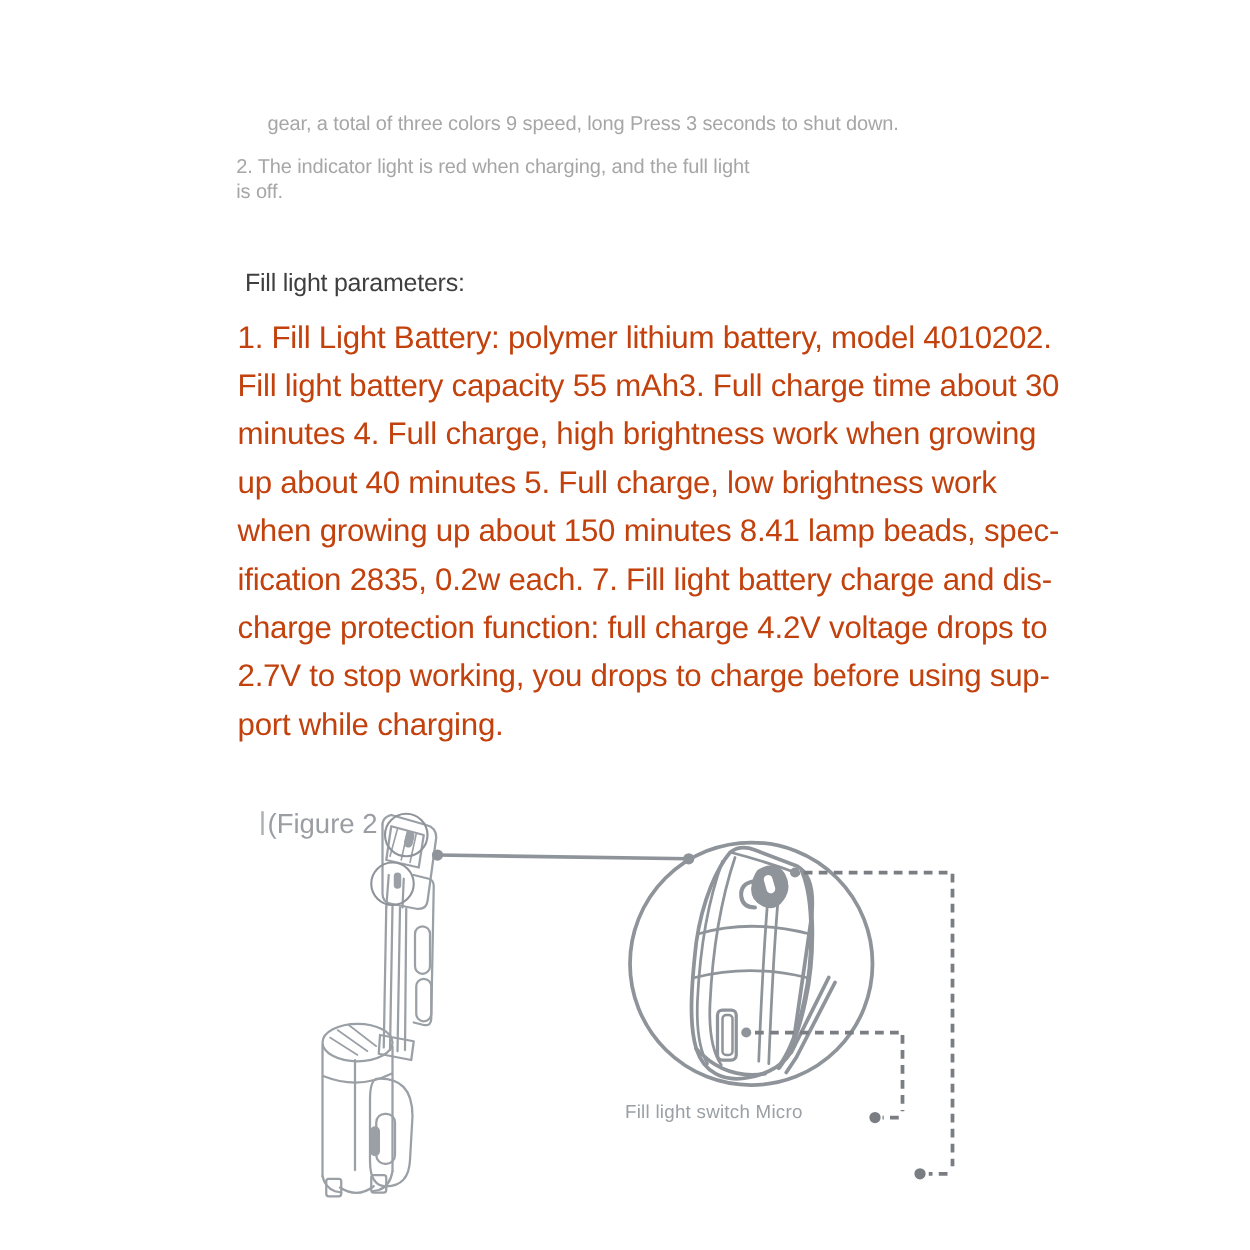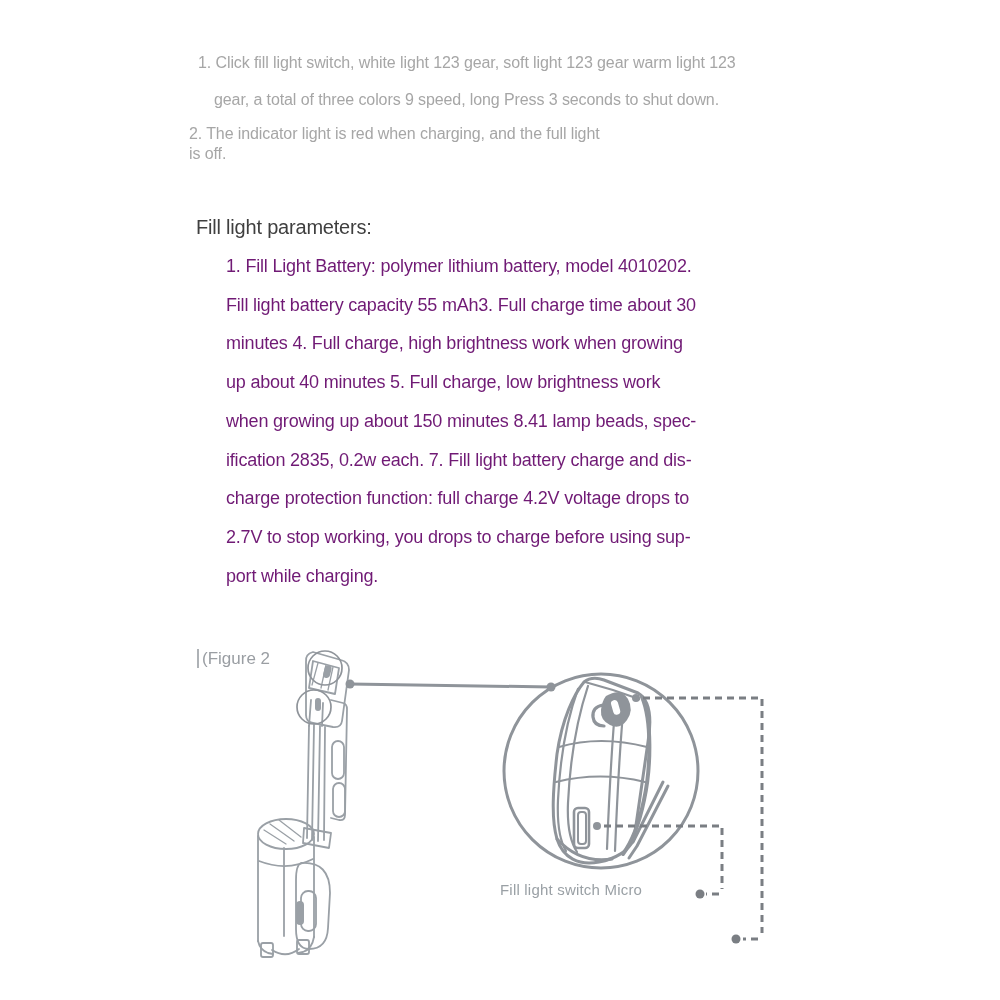--- a/index.html
+++ b/index.html
@@ -1,31 +1,30 @@
 <!DOCTYPE html>
 <html><head>
 <meta charset="utf-8">
 <style>
   html,body{margin:0;padding:0;background:#ffffff;}
   #page{position:relative;width:1000px;height:1000px;background:#ffffff;overflow:hidden;
         font-family:"Liberation Sans", sans-serif;}
   .abs{position:absolute;white-space:nowrap;}
   .h1{font-size:20px;color:#3f3f3f;letter-spacing:-0.2px;}
   .ins{font-size:16px;color:#a6a6a6;letter-spacing:-0.1px;}
-  .para{font-size:18px;color:#701a75;letter-spacing:-0.2px;margin-left:36px;}
-  .figlabel{font-size:17px;color:#9a9ea3;border-left:2px solid #aeb2b6;padding-left:3px;line-height:19px;}
+  .para{font-size:25px;color:#c2410c;letter-spacing:-0.2px;}
+  .figlabel{font-size:22px;color:#9a9ea3;border-left:2px solid #aeb2b6;padding-left:3px;line-height:19px;margin-left:12px;}
   .callout{font-size:15px;color:#9aa0a5;letter-spacing:0.2px;}
   svg.fig{position:absolute;left:0;top:0;}
 </style>
 </head>
 <body>
 
 <div id="page">
 
-  <div class="abs ins" style="left:198px;top:54px">1. Click fill light switch, white light 123 gear, soft light 123 gear warm light 123</div>
   <div class="abs ins" style="left:214px;top:91px">gear, a total of three colors 9 speed, long Press 3 seconds to shut down.</div>
   <div class="abs ins" style="left:189px;top:125px">2. The indicator light is red when charging, and the full light</div>
   <div class="abs ins" style="left:189px;top:145px">is off.</div>
 
   <div class="abs h1" style="left:196px;top:216px">Fill light parameters:</div>
   <div class="abs para" style="left:190px;top:256px">1. Fill Light Battery: polymer lithium battery, model 4010202.</div>
   <div class="abs para" style="left:190px;top:295px">Fill light battery capacity 55 mAh3. Full charge time about 30</div>
   <div class="abs para" style="left:190px;top:333px">minutes 4. Full charge, high brightness work when growing</div>
   <div class="abs para" style="left:190px;top:372px">up about 40 minutes 5. Full charge, low brightness work</div>
   <div class="abs para" style="left:190px;top:411px">when growing up about 150 minutes 8.41 lamp beads, spec-</div>

